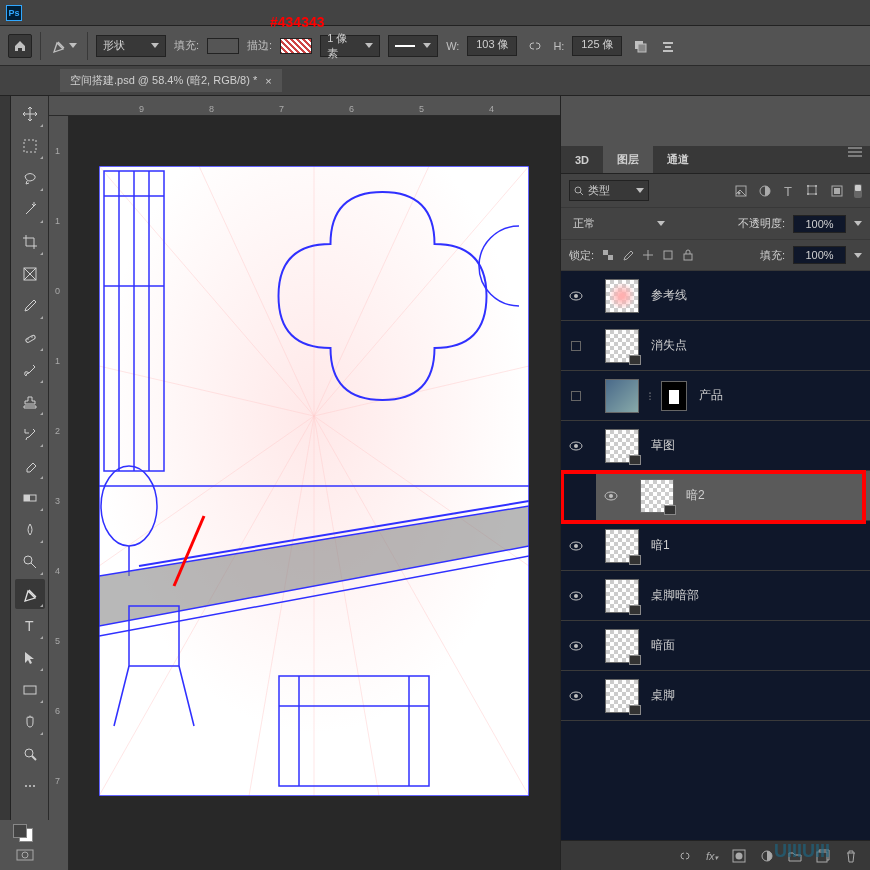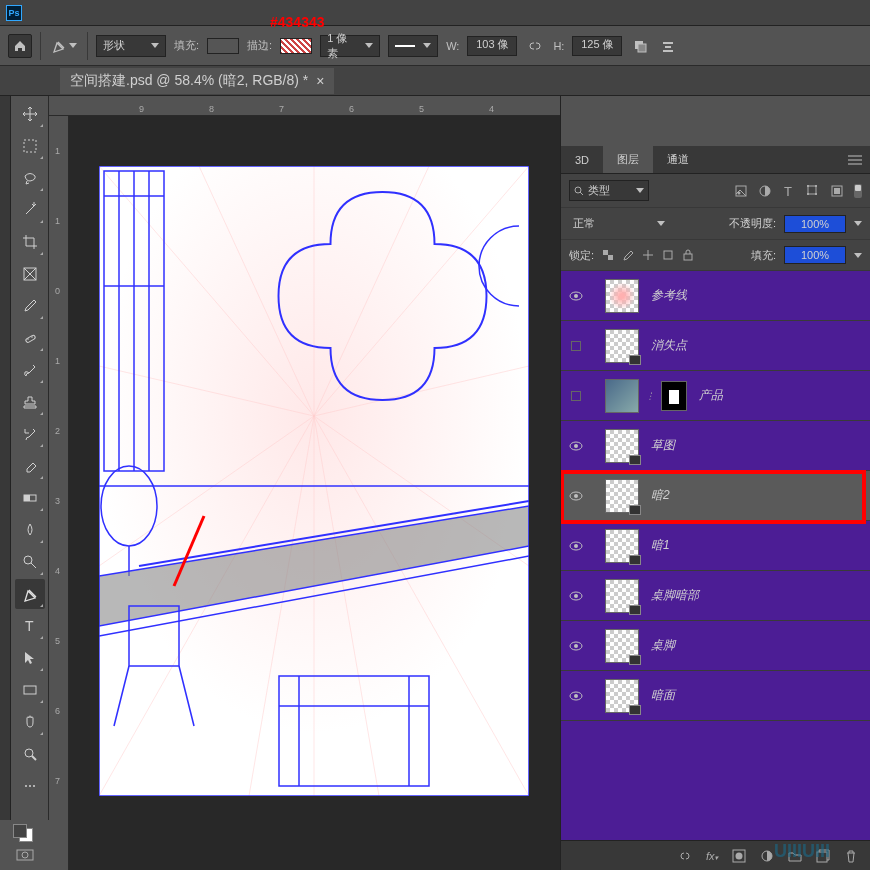--- a/index.html
+++ b/index.html
@@ -18,21 +18,21 @@
 .dropdown { background:#383838; border:1px solid #222; padding:2px 6px; display:flex; align-items:center; gap:8px; height:22px; }
 .dropdown.wide { width:70px; }
 .swatch { width:32px; height:16px; border:1px solid #222; }
 .swatch.gray { background:#555; }
 .swatch.img { background:linear-gradient(45deg,#fff 25%,#c44 25%,#c44 50%,#fff 50%,#fff 75%,#c44 75%); background-size:6px 6px; }
 .opt-label { color:#c0c0c0; }
 .num-input { background:#383838; border:1px solid #222; width:50px; height:20px; color:#d0d0d0; text-align:center; }
 .icon-btn { width:20px; height:20px; display:flex; align-items:center; justify-content:center; }
 
 .tabbar { height:30px; background:#434343; display:flex; align-items:center; padding-left:60px; border-bottom:1px solid #222; }
-.doc-tab { padding:4px 10px; background:#535353; display:flex; align-items:center; gap:8px; font-size:14px; }
+.doc-tab { padding:4px 10px; background:#535353; display:flex; align-items:center; gap:8px; font-size:11px; }
 .close-x { cursor:pointer; }
 
 .workspace { display:flex; height:774px; }
 
 .narrow-bar { width:11px; background:#383838; border-right:1px solid #222; }
 
 .toolbar { width:38px; background:#535353; display:flex; flex-direction:column; align-items:center; padding-top:2px; border-right:1px solid #2a2a2a; }
 .tool { width:30px; height:30px; margin:1px 0; display:flex; align-items:center; justify-content:center; border-radius:2px; position:relative; }
 .tool.active { background:#383838; }
 .tool-tri { position:absolute; bottom:2px; right:2px; width:0; height:0; border-left:3px solid transparent; border-bottom:3px solid #aaa; }
@@ -43,39 +43,39 @@
 .tick { position:absolute; top:8px; font-size:9px; color:#aaa; }
 .ruler-body { display:flex; flex:1; }
 .ruler-v { width:20px; background:#535353; border-right:1px solid #2a2a2a; position:relative; }
 .vtick { position:absolute; left:6px; font-size:9px; color:#aaa; }
 
 .canvas-wrap { flex:1; background:#282828; display:flex; align-items:flex-start; justify-content:flex-start; padding:50px 30px; overflow:hidden; }
 .canvas { width:430px; height:630px; background:#fff; position:relative; }
 
 .panels { width:310px; background:#434343; display:flex; flex-direction:column; border-left:1px solid #222; }
 .panel-gap { height:50px; background:#535353; }
-.panel-tabs { display:flex; height:28px; background:#383838; align-items:center; border-bottom:1px solid #222; }
+.panel-tabs { display:flex; height:28px; background:#383838; align-items:flex-start; border-bottom:1px solid #222;font-weight:bold; }
 .ptab { padding:0 14px; height:100%; display:flex; align-items:center; cursor:pointer; }
 .ptab.active { background:#535353; }
 .panel-menu { margin-left:auto; margin-right:8px; }
 
 .filter-row { display:flex; align-items:center; padding:6px 8px; background:#434343; border-bottom:1px solid #383838; }
 .search-box { background:#383838; border:1px solid #222; padding:2px 4px; display:flex; align-items:center; gap:4px; width:80px; }
 .filter-icons { display:flex; gap:10px; margin-left:auto; }
 .fic { width:14px; height:14px; }
 
 .blend-row { display:flex; align-items:center; padding:6px 8px; gap:8px; background:#434343; border-bottom:1px solid #383838; }
 .blend-sel { background:#434343; border:none; width:100px; display:flex; align-items:center; justify-content:space-between; padding:2px 4px; }
-.pct-box { background:#1d4ed8; border:1px solid #222; width:62px; height:18px; text-align:center; display:flex; align-items:center; justify-content:center; }
+.pct-box { background:#0f172a; border:1px solid #222; width:53px; height:18px; text-align:center; display:flex; align-items:center; justify-content:center; }
 
 .lock-row { display:flex; align-items:center; padding:6px 8px; gap:8px; background:#434343; border-bottom:1px solid #383838; }
 
-.layers-list { flex:1; background:#4c1d95; overflow-y:auto; position:relative;font-style:italic; }
+.layers-list { flex:1; background:#0f172a; overflow-y:auto; position:relative; }
 .layer-row { display:flex; align-items:center; height:50px; padding:0 6px; gap:6px; border-bottom:1px solid #3a3a3a; }
-.layer-row.selected { background:#5a5a5a; }
+.layer-row.selected { background:#5a5a5a;margin-left:35px; }
 .eye-col { width:18px; display:flex; justify-content:center; }
 .thumb { width:34px; height:34px; border:1px solid #666; background:#fff; position:relative; }
 .thumb.checker { background-image:linear-gradient(45deg,#ccc 25%,transparent 25%,transparent 75%,#ccc 75%),linear-gradient(45deg,#ccc 25%,#fff 25%,#fff 75%,#ccc 75%); background-size:8px 8px; background-position:0 0,4px 4px; }
 .thumb-badge { position:absolute; bottom:-3px; right:-3px; width:12px; height:10px; background:#333; border:1px solid #888; }
 .thumb-link { width:10px; font-size:9px; color:#aaa; text-align:center; }
 .thumb2 { width:26px; height:30px; border:1px solid #666; background:#fff; }
 .thumb2.black { background:#000; }
 .layer-name { margin-left:6px; font-size:12px; }
 .red-box { position:absolute; border:4px solid #ff0000; pointer-events:none; }
 .layer-bottom { height:30px; background:#383838; display:flex; align-items:center; justify-content:flex-end; gap:14px; padding:0 12px; border-top:1px solid #222; }
@@ -562,34 +562,34 @@
           <div class="eye-col">
             <svg width="14" height="10">
               <ellipse cx="7" cy="5" rx="6" ry="4" stroke="#c0c0c0" fill="none"></ellipse>
               <circle cx="7" cy="5" r="2" fill="#c0c0c0"></circle>
             </svg>
           </div>
           <div style="width: 8px;"></div>
           <div class="thumb checker">
             <div class="thumb-badge"></div>
           </div>
-          <div class="layer-name">桌脚</div>
+          <div class="layer-name">暗面</div>
         </div>
         <div class="layer-row">
           <div class="eye-col">
             <svg width="14" height="10">
               <ellipse cx="7" cy="5" rx="6" ry="4" stroke="#c0c0c0" fill="none"></ellipse>
               <circle cx="7" cy="5" r="2" fill="#c0c0c0"></circle>
             </svg>
           </div>
           <div style="width: 8px;"></div>
           <div class="thumb checker">
             <div class="thumb-badge"></div>
           </div>
-          <div class="layer-name">暗面</div>
+          <div class="layer-name">桌脚</div>
         </div>
       </div>
 
     <div class="layer-bottom">
       <svg width="14" height="12">
           <path d="M3 6 A3 3 0 0 1 6 3 M11 6 A3 3 0 0 0 8 3 M3 6 A3 3 0 0 0 6 9 M11 6 A3 3 0 0 1 8 9" stroke="#aaa" fill="none"></path>
         </svg>
       <span style="font-style:italic;color:#aaa">fx<span style="font-size:7px">▾</span></span>
       <svg width="14" height="14">
           <rect x="1" y="1" width="12" height="12" stroke="#aaa" fill="none"></rect>

